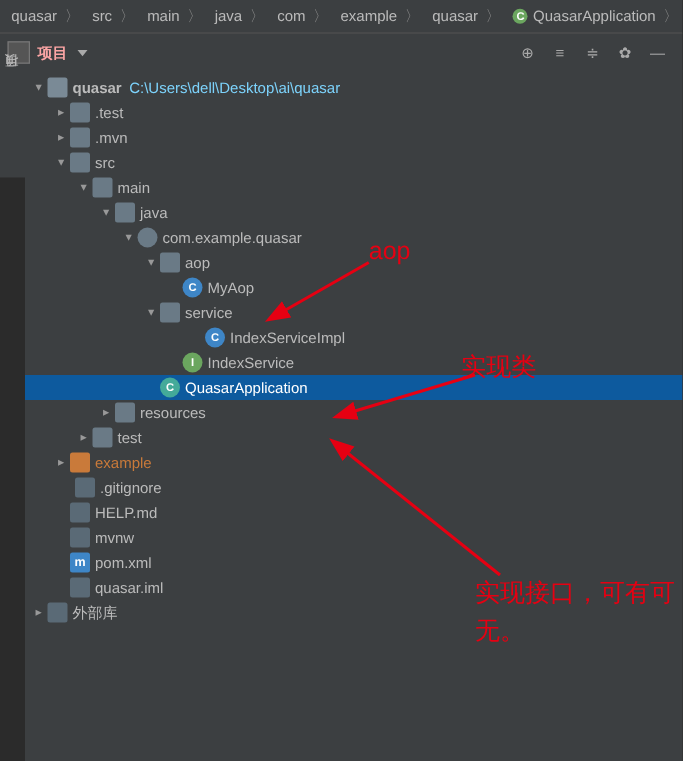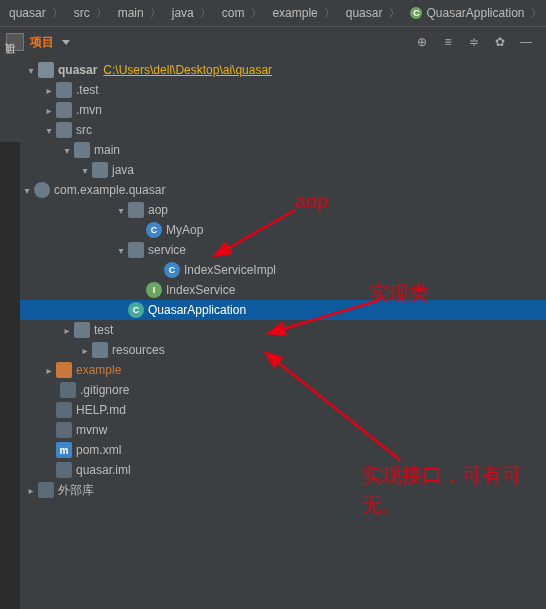--- a/index.html
+++ b/index.html
@@ -5,21 +5,21 @@
   html,body{margin:0;padding:0;background:#2b2b2b;font-family:"Segoe UI",Arial,sans-serif;font-size:12px;color:#bbbbbb;width:546px;height:609px;overflow:hidden;}
   .breadcrumb{display:flex;align-items:center;height:26px;background:#3c3f41;border-bottom:1px solid #555;padding:0 6px;gap:2px;}
   .crumb{display:flex;align-items:center;gap:4px;padding:0 3px;color:#bbbbbb;white-space:nowrap;}
   .crumb .sep{color:#888;margin:0 2px;}
   .crumb.file{color:#bbbbbb;}
   .green-circle{width:12px;height:12px;border-radius:50%;background:#6ba65f;display:inline-flex;align-items:center;justify-content:center;color:#fff;font-size:9px;font-weight:bold;}
   .toolbar{display:flex;align-items:center;height:30px;background:#3c3f41;border-bottom:1px solid #323232;padding:0 6px;}
   .toolbar-left{display:flex;align-items:center;gap:6px;}
   .toolbar-right{margin-left:auto;display:flex;align-items:center;gap:10px;padding-right:6px;color:#aaa;}
   .proj-icon{width:16px;height:16px;background:#555;border:1px solid #777;}
-  .proj-label{color:#f97316;font-weight:bold;}
+  .proj-label{color:#fca5a5;font-weight:bold;}
   .dropdown-arrow{width:0;height:0;border-left:4px solid transparent;border-right:4px solid transparent;border-top:5px solid #aaa;margin-left:2px;}
   .icon-btn{width:16px;height:16px;display:inline-flex;align-items:center;justify-content:center;color:#aaa;cursor:pointer;}
   .side-tab{position:absolute;left:0;top:56px;width:20px;height:80px;background:#3c3f41;border-right:1px solid #323232;display:flex;flex-direction:column;align-items:center;padding-top:6px;gap:8px;}
   .side-tab .vlabel{writing-mode:vertical-rl;transform:rotate(180deg);color:#bbb;font-size:11px;}
   .tree{position:absolute;left:20px;top:56px;right:0;bottom:0;overflow:hidden;background:#3c3f41;padding-top:4px;}
   .row{display:flex;align-items:center;height:20px;white-space:nowrap;}
   .row.selected{background:#0d5a9e;color:#fff;}
   .arrow{width:14px;display:inline-flex;justify-content:center;color:#888;font-size:10px;}
   .arrow.down::before{content:"▾";color:#999;}
   .arrow.right::before{content:"▸";color:#999;}
@@ -28,21 +28,21 @@
   .ficon.folder{background:#6a7a86;}
   .ficon.folder-open{background:#7a8a96;}
   .ficon.folder-orange{background:#c97a3a;}
   .ficon.package{background:#6a7a86;border-radius:50%;}
   .ficon.class-c{background:#3e86c7;border-radius:50%;color:#fff;font-size:9px;font-weight:bold;}
   .ficon.interface-i{background:#6ba65f;border-radius:50%;color:#fff;font-size:9px;font-weight:bold;}
   .ficon.library{background:#5a6a76;}
   .ficon.file{background:#5a6a76;}
   .ficon.m-blue{background:#3e86c7;color:#fff;font-size:10px;font-weight:bold;}
   .label{color:#bbbbbb;}
-  .label.dim{color:#eab308;text-decoration:underline;}
+  .label.dim{color:#7dd3fc;}
   .label.bold{font-weight:bold;}
   .label.orange{color:#c97a3a;}
   .row.selected .label{color:#fff;}
   
   .anno{position:absolute;color:#e60012;font-size:20px;font-family:"SimSun","Microsoft YaHei",sans-serif;pointer-events:none;}
   svg.anno-svg{position:absolute;left:0;top:0;pointer-events:none;}
 </style>
 </head>
 <body>
 
@@ -128,21 +128,21 @@
   <div class="row" style="padding-left:40px">
     <span class="arrow down"></span>
       <span class="ficon folder"></span>
     <span class="label">main</span>
   </div>
   <div class="row" style="padding-left:58px">
     <span class="arrow down"></span>
       <span class="ficon folder"></span>
     <span class="label">java</span>
   </div>
-  <div class="row" style="">
+  <div class="row" style="padding-left:76px">
     <span class="arrow down"></span>
       <span class="ficon package"></span>
     <span class="label">com.example.quasar</span>
   </div>
   <div class="row" style="padding-left:94px">
     <span class="arrow down"></span>
       <span class="ficon folder"></span>
     <span class="label">aop</span>
   </div>
   <div class="row" style="padding-left:112px">
@@ -163,29 +163,29 @@
   <div class="row" style="padding-left:112px">
     <span class="arrow none"></span>
       <span class="ficon interface-i">I</span>
     <span class="label">IndexService</span>
   </div>
   <div class="row selected" style="padding-left:94px">
     <span class="arrow none"></span>
       <span class="ficon class-c" style="background:#4a9">C</span>
     <span class="label">QuasarApplication</span>
   </div>
+  <div class="row" style="padding-left:58px">
+    <span class="arrow right"></span>
+      <span class="ficon folder"></span>
+    <span class="label">resources</span>
+  </div>
   <div class="row" style="padding-left:40px">
     <span class="arrow right"></span>
       <span class="ficon folder"></span>
     <span class="label">test</span>
-  </div>
-  <div class="row" style="padding-left:58px">
-    <span class="arrow right"></span>
-      <span class="ficon folder"></span>
-    <span class="label">resources</span>
   </div>
   <div class="row" style="padding-left:22px">
     <span class="arrow right"></span>
       <span class="ficon folder-orange"></span>
     <span class="label orange">example</span>
   </div>
   <div class="row" style="padding-left:26px">
     <span class="arrow none"></span>
       <span class="ficon file"></span>
     <span class="label">.gitignore</span>
@@ -224,13 +224,13 @@
       <path d="M0,0 L0,6 L8,3 z" fill="#e60012"></path>
     </marker>
   </defs>
   <line x1="295" y1="210" x2="225" y2="250" stroke="#e60012" stroke-width="2.5" marker-end="url(#ah)"></line>
   <line x1="380" y1="300" x2="280" y2="330" stroke="#e60012" stroke-width="2.5" marker-end="url(#ah)"></line>
   <line x1="400" y1="460" x2="275" y2="360" stroke="#e60012" stroke-width="2.5" marker-end="url(#ah)"></line>
 </svg>
 
 <div class="anno" style="left:295px;top:190px">aop</div>
 <div class="anno" style="left:369px;top:280px">实现类</div>
-<div class="anno" style="left:362px;top:460px;width:160px;line-height:1.5">实现接口，可有可无。</div>
+<div class="anno" style="left:380px;top:460px;width:160px;line-height:1.5">实现接口，可有可无。</div>
 
 </body></html>

